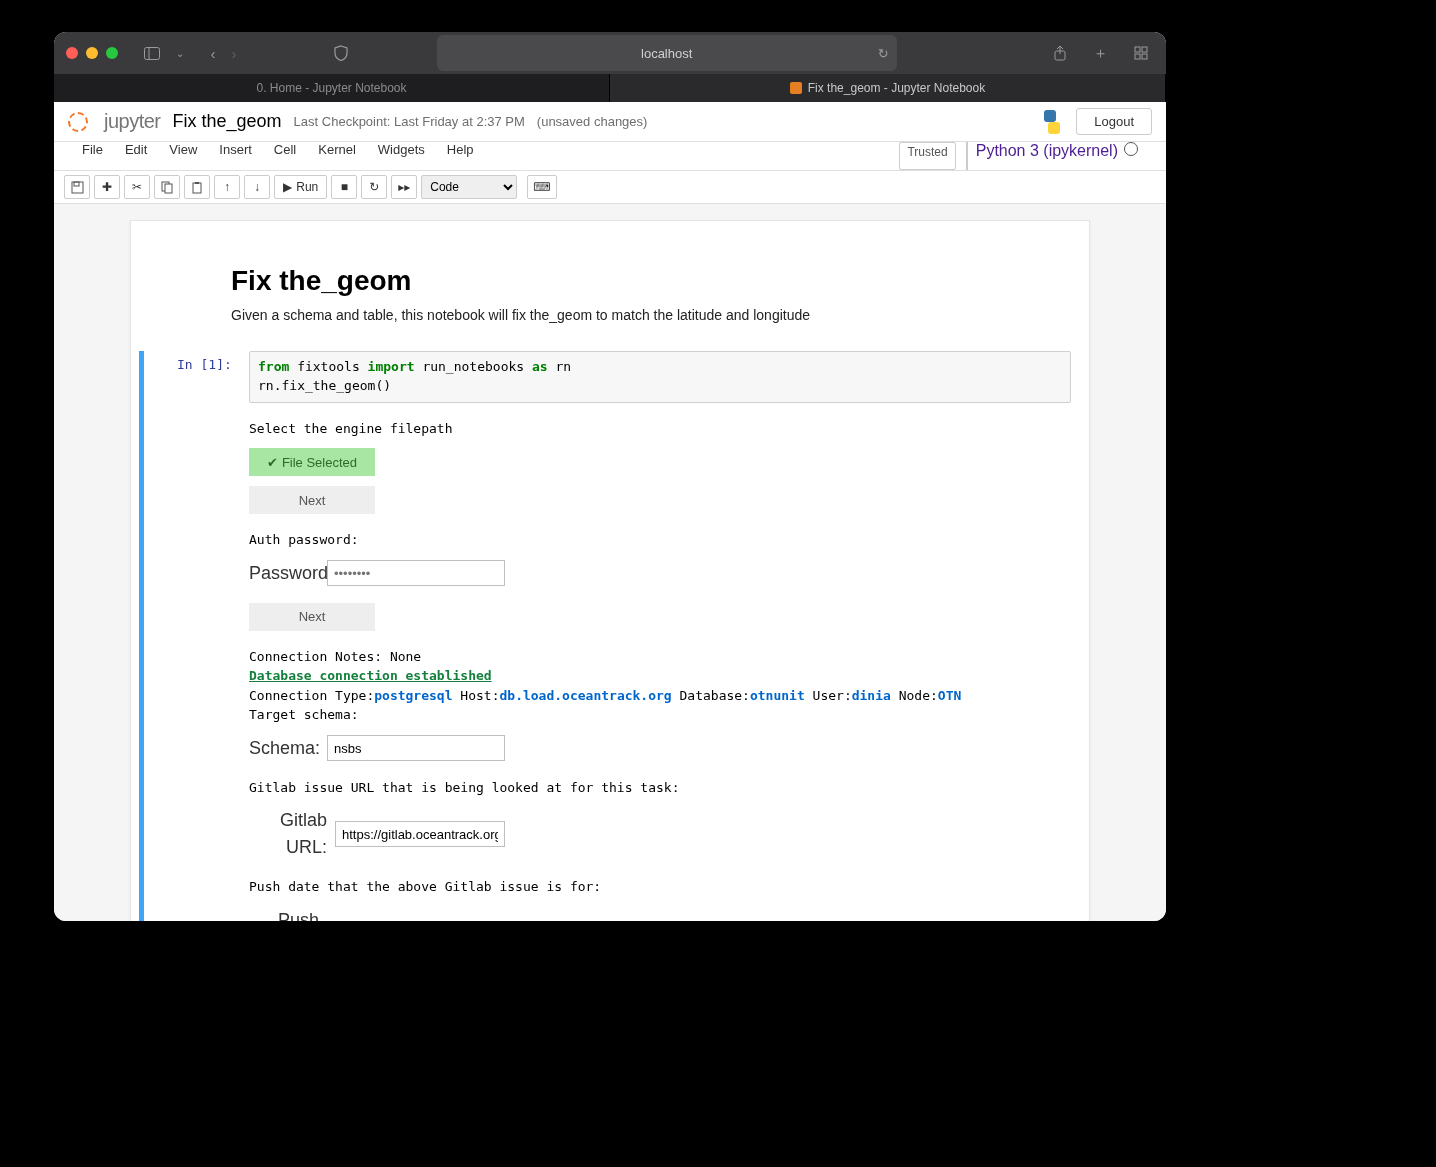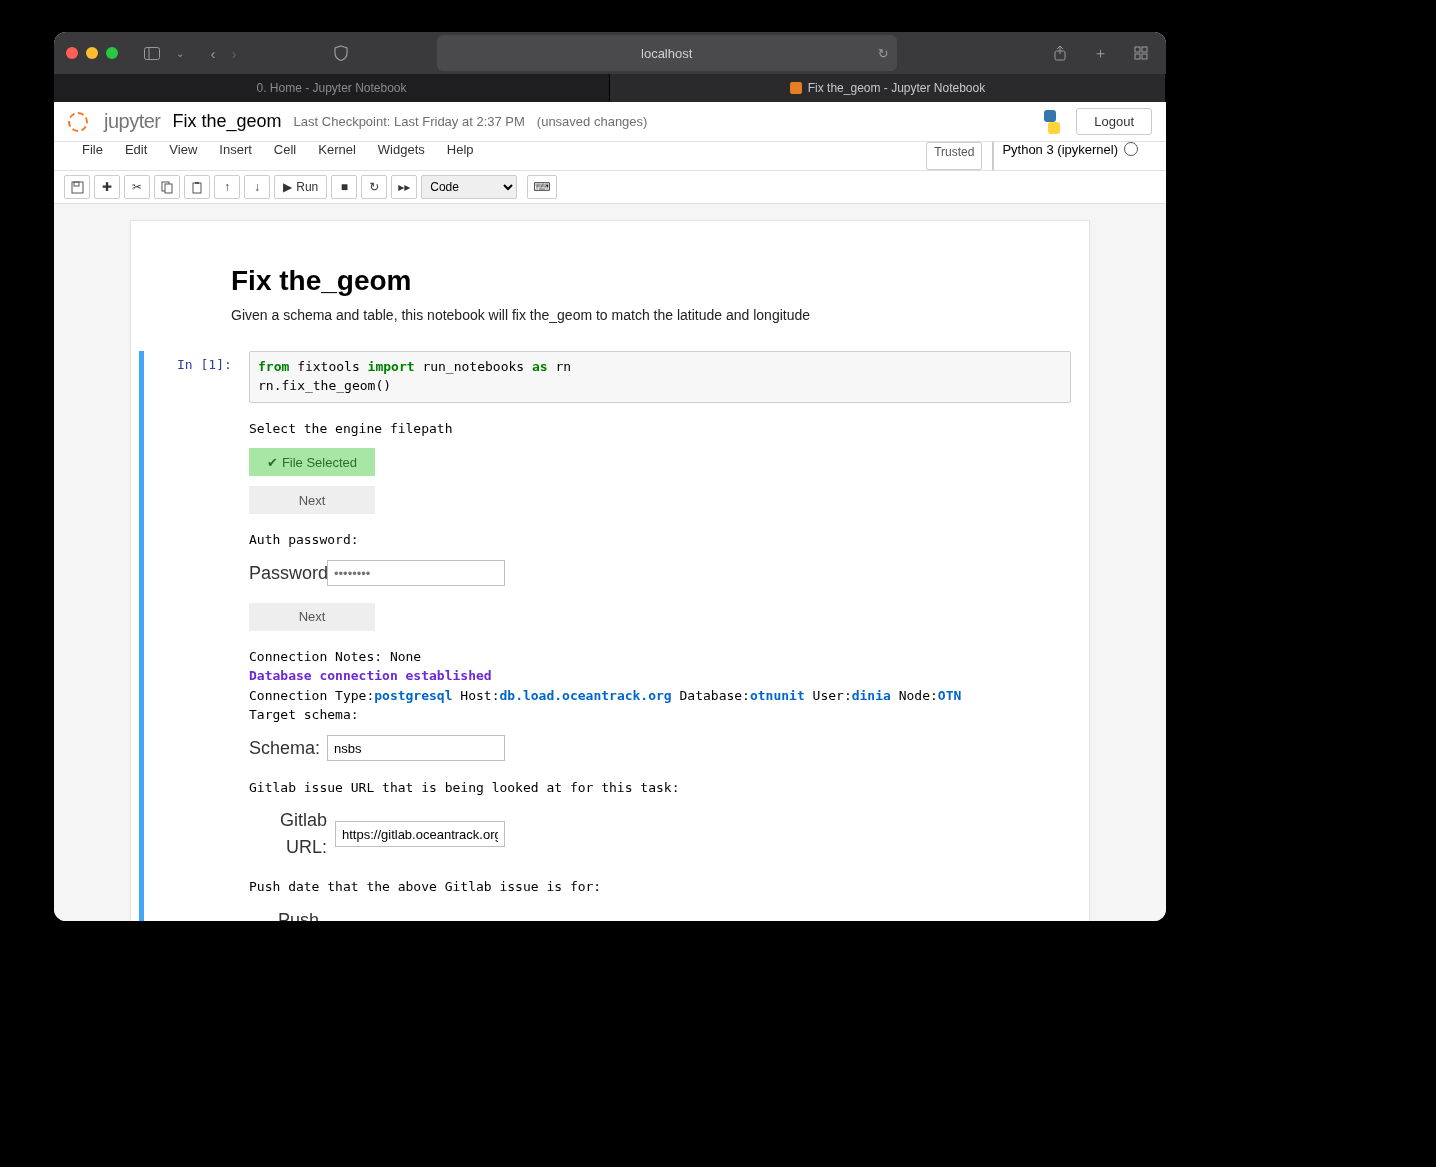--- a/index.html
+++ b/index.html
@@ -100,21 +100,21 @@
   .jp-menubar{
     display:flex;
     padding:0 28px;height:30px;
     border-top:1px solid var(--jp-border);
     border-bottom:1px solid var(--jp-border);
     background:#fff;font-size:13px;color:#333;
   }
   .jp-menubar .m{margin-right:22px;}
   .jp-menubar .spacer{flex:1;}
   .trusted{border:1px solid #ccc;padding:2px 7px;border-radius:2px;color:#555;font-size:12px;}
-  .kernel-name{font-size:13px;color:#000000;border-left:2px solid #ccc;padding-left:8px;margin-left:10px;}
+  .kernel-name{font-size:16px;color:#4c1d95;border-left:2px solid #ccc;padding-left:8px;margin-left:10px;}
   .kernel-idle{width:14px;height:14px;border:1.5px solid #555;border-radius:50%;display:inline-block;margin-left:6px;}
   
   .jp-toolbar{
     display:flex;align-items:center;gap:4px;
     padding:4px 10px;background:#fff;
     border-bottom:1px solid var(--jp-border);
   }
   .tbtn{
     border:1px solid #ccc;background:#fff;height:24px;min-width:26px;
     display:flex;align-items:center;justify-content:center;
@@ -151,21 +151,21 @@
   .widget-row{display:flex;align-items:center;gap:8px;margin:6px 0;}
   .wlabel{width:70px;text-align:right;font-family:-apple-system,Arial,sans-serif;font-size:18px;color:#333;}
   .winput{width:178px;height:26px;border:1px solid #bfbfbf;padding:0 6px;font-size:13px;font-family:-apple-system,Arial,sans-serif;}
   .wbtn{
     width:126px;height:28px;background:#eee;border:none;
     font-size:13px;color:#555;font-family:-apple-system,Arial,sans-serif;
     display:flex;align-items:center;justify-content:center;
   }
   .wbtn.green{background:#a8e6a3;color:#2c6b2c;gap:4px;}
   .mono{font-family:Menlo,Consolas,monospace;}
-  .c-green{color:#6d28d9;font-weight:bold;}
+  .c-green{color:#15803d;font-weight:bold;text-decoration:underline;}
   .c-blue{color:#0066cc;font-weight:bold;}
 </style>
 </head>
 <body>
 
 <div class="window">
 
   <div class="titlebar">
     <div class="traffic">
       <span class="tl-red"></span>

